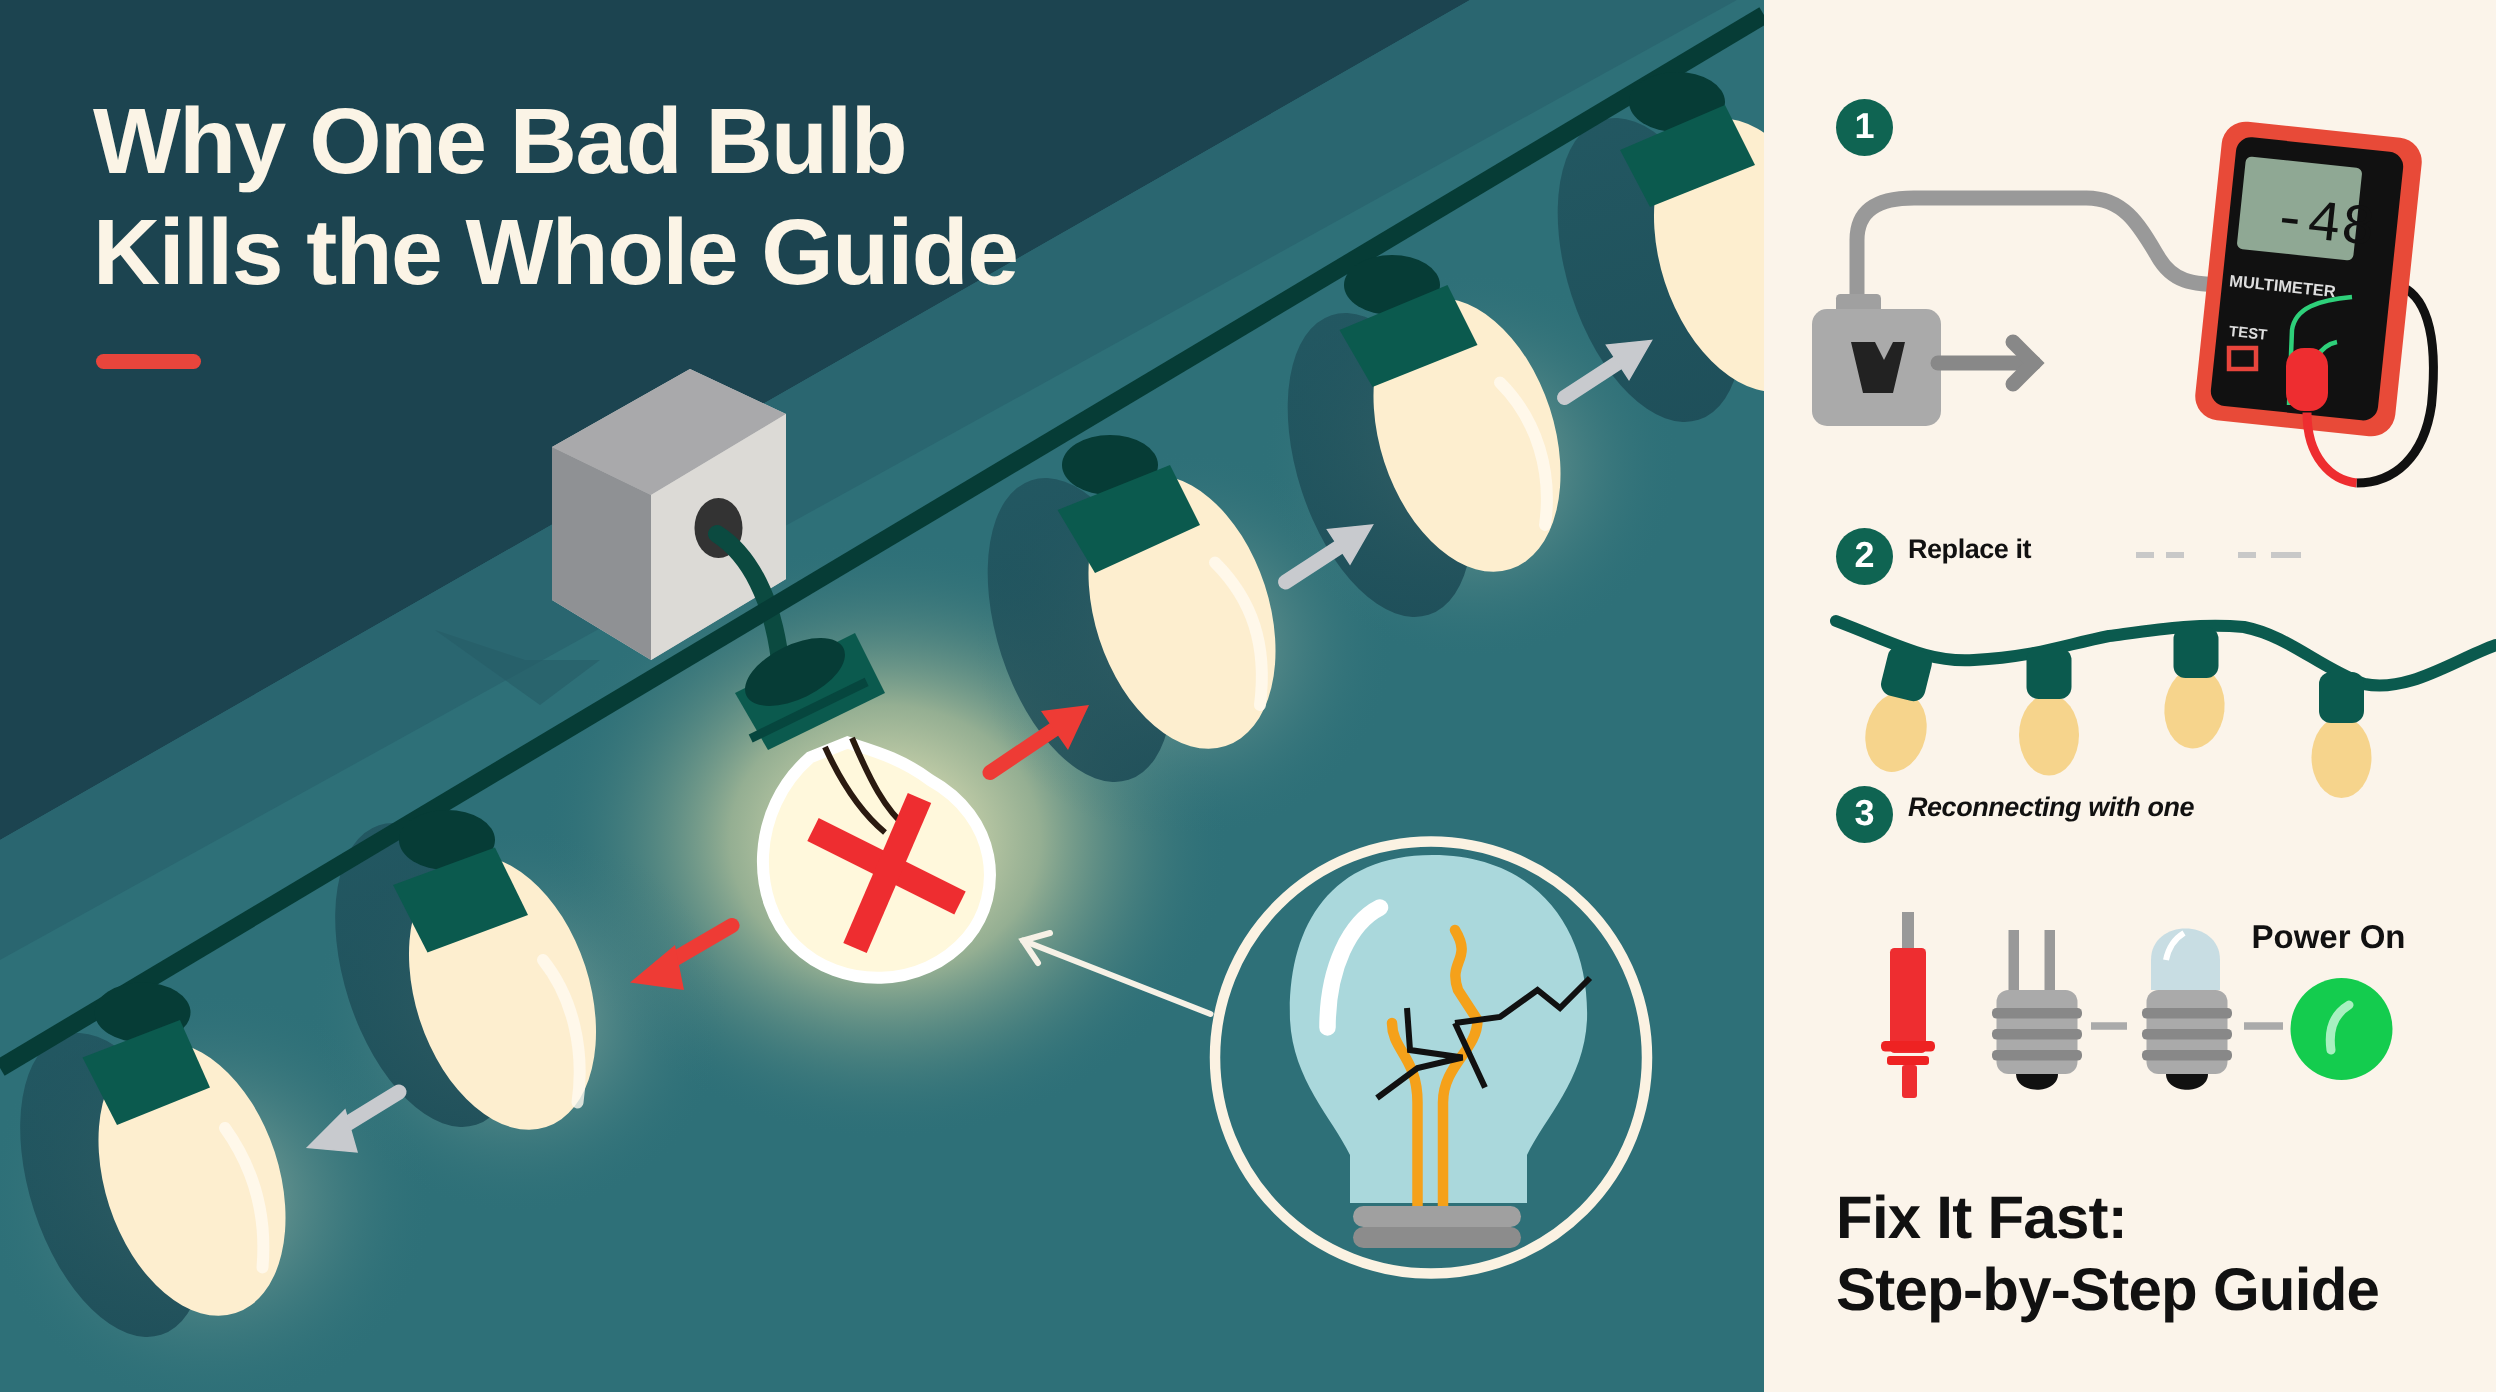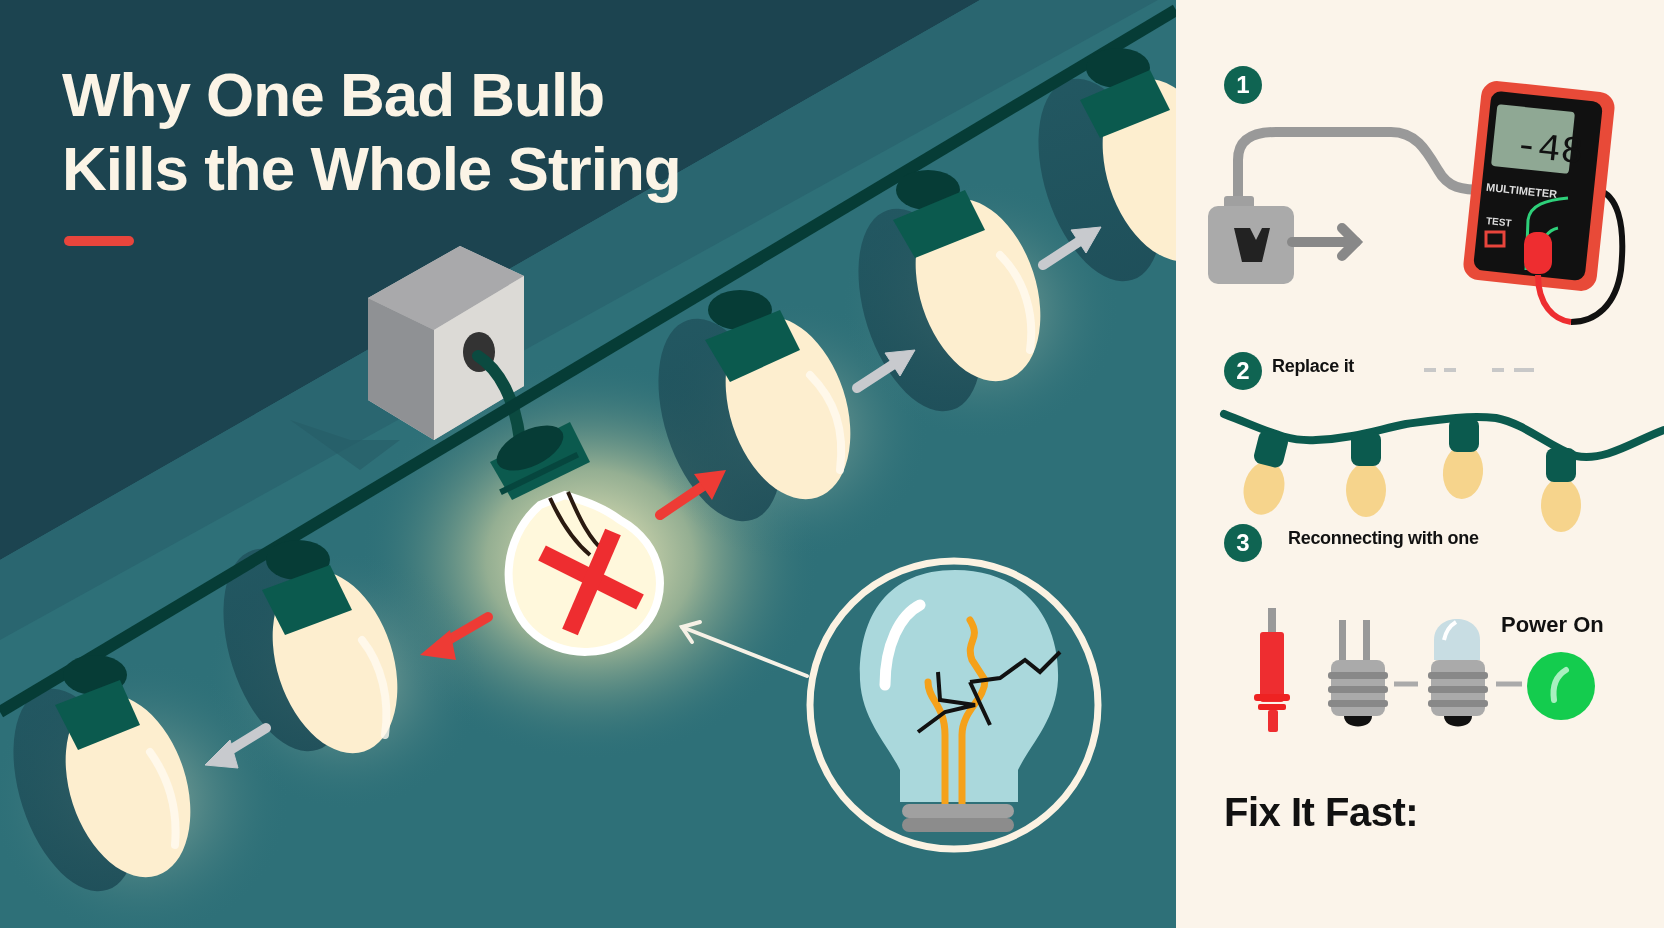--- a/index.html
+++ b/index.html
@@ -144,21 +144,21 @@
         <path d="M945,805 L945,735 C945,705 928,700 928,682" stroke="#f5a11a" stroke-width="7" fill="none" stroke-linecap="round"></path>
         <path d="M962,805 L962,735 C962,710 985,700 985,680 L972,660 C965,640 982,640 970,620" stroke="#f5a11a" stroke-width="7" fill="none" stroke-linecap="round"></path>
         <path d="M918,732 L945,712 L975,705 L940,700 L938,672 M970,682 L1000,678 L1025,660 L1040,672 L1060,652 M970,682 L990,725" stroke="#111" stroke-width="4" fill="none"></path>
         <rect x="902" y="804" width="112" height="14" rx="7" fill="#a0a0a0"></rect>
         <rect x="902" y="818" width="112" height="14" rx="7" fill="#8c8c8c"></rect>
       </g>
     </svg>
 
     <h1 class="headline">
       <span>Why One Bad Bulb</span><br>
-      <span>Kills the Whole String</span>
+      <span>Kills the Whole Guide</span>
     </h1>
     <div class="accent-bar" style="background:#e8453c"></div>
   </div>
 
   <div class="guide">
     <svg width="488" height="928" viewBox="0 0 488 928">
 
       <g>
         <path d="M62,200 L62,160 C62,140 76,132 100,132 L215,132 C240,132 250,150 262,170 C272,188 285,190 310,190" stroke="#999" stroke-width="10" fill="none"></path>
         <rect x="48" y="196" width="30" height="18" rx="3" fill="#a0a0a0"></rect>
@@ -240,21 +240,22 @@
     </div>
 
     <div class="step-badge" style="left:48px;top:352px;background:#0f6452;">
       <span>2</span>
     </div>
     <div class="step-label" style="left:96px;top:356px;">Replace it</div>
 
     <div class="step-badge" style="left:48px;top:524px;background:#0f6452;">
       <span>3</span>
     </div>
-    <div class="step-label" style="left:112px;top:528px;">Reconnecting with one</div>
+    <div class="step-label" style="left:96px;top:528px;font-style:italic;">Reconnecting with one</div>
 
     <div class="power-label">Power On</div>
 
     <h2 class="guide-title">
       <span>Fix It Fast:</span><br>
+      <span>Step-by-Step Guide</span>
     </h2>
   </div>
 </div>
 
 </body></html>

